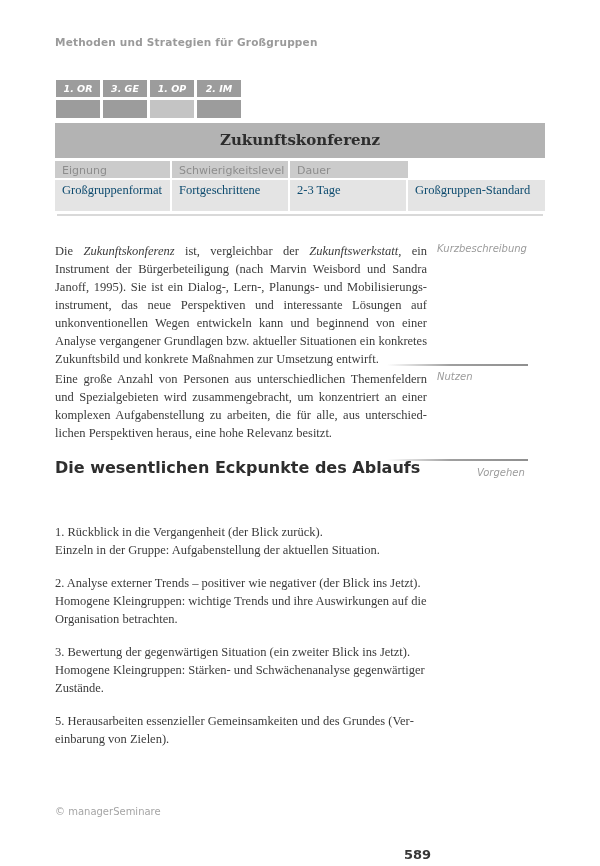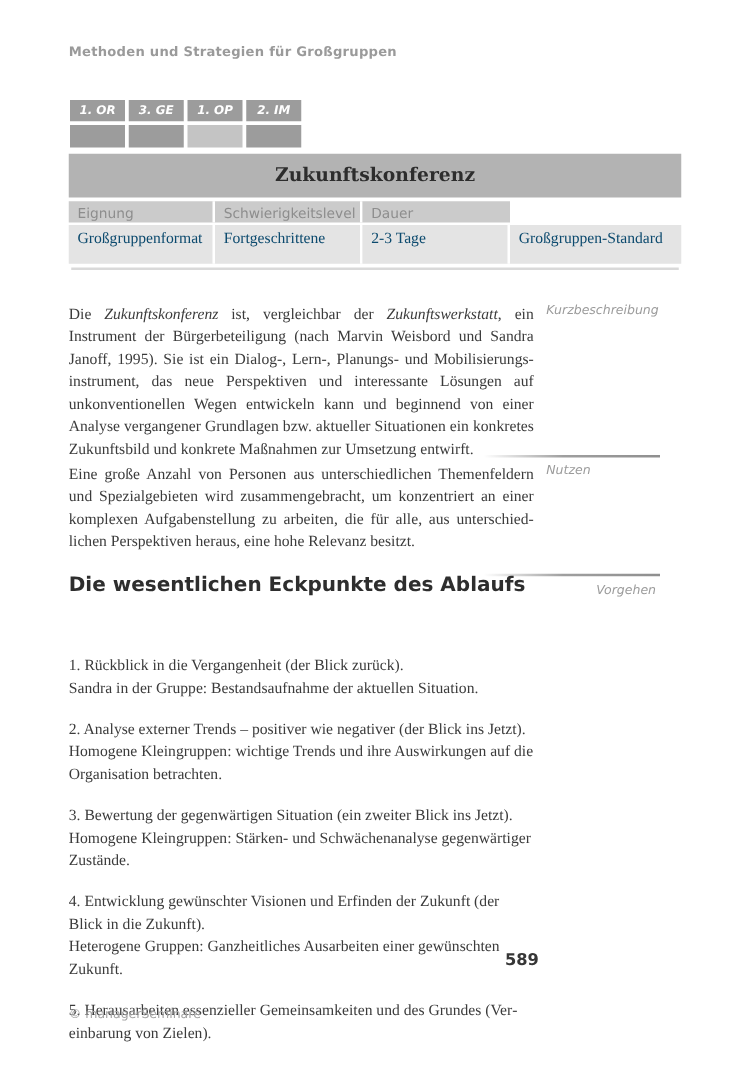--- a/index.html
+++ b/index.html
@@ -50,21 +50,21 @@
 
   .section-heading{position:absolute;left:55px;top:458px;
     font-family:"DejaVu Sans",sans-serif;font-size:16px;font-weight:bold;color:#2e2e2e;}
 
   .steps{position:absolute;left:55px;top:483px;width:374px;
     font-family:"Liberation Serif",serif;font-size:12.5px;line-height:18px;color:#3b3b3b;margin-top:40px;}
   .step{margin-bottom:15px;}
 
   .footer-copy{position:absolute;left:55px;top:806px;
     font-family:"DejaVu Sans",sans-serif;font-size:10px;color:#a5a5a5;}
-  .footer-page{position:absolute;left:404px;top:761px;
+  .footer-page{position:absolute;left:404px;top:847px;
     font-family:"DejaVu Sans",sans-serif;font-size:13px;font-weight:bold;color:#363636;}
 </style>
 </head>
 <body>
 
 <div class="page">
 
   <div class="running-header">Methoden und Strategien für Großgruppen</div>
 
   <div class="tabs-labels">
@@ -103,33 +103,29 @@
   <p class="para" id="para-nutzen">Eine große Anzahl von Personen aus unterschiedlichen Themenfeldern und Spezialgebieten wird zusammengebracht, um konzentriert an einer komplexen Aufgabenstellung zu arbeiten, die für alle, aus unterschied­lichen Perspektiven heraus, eine hohe Relevanz besitzt.</p>
   <div class="margin-label" id="label-nutzen">Nutzen</div>
 
   <div class="margin-rule" id="rule-vorgehen"></div>
   <div class="section-heading">Die wesentlichen Eckpunkte des Ablaufs</div>
   <div class="margin-label" id="label-vorgehen">Vorgehen</div>
 
   <div class="steps">
     <div class="step">
       <div>1. Rückblick in die Vergangenheit (der Blick zurück).</div>
-      <div>Sandra in der Gruppe: Bestandsaufnahme der aktuellen Situation.</div>
+      <div>Einzeln in der Gruppe: Aufgabenstellung der aktuellen Situation.</div>
     </div>
     <div class="step">
       <div>2. Analyse externer Trends – positiver wie negativer (der Blick ins Jetzt).</div>
       <div>Homogene Kleingruppen: wichtige Trends und ihre Auswirkungen auf die Organisation betrachten.</div>
     </div>
     <div class="step">
       <div>3. Bewertung der gegenwärtigen Situation (ein zweiter Blick ins Jetzt).</div>
       <div>Homogene Kleingruppen: Stärken- und Schwächenanalyse gegenwärti­ger Zustände.</div>
-    </div>
-    <div class="step">
-      <div>4. Entwicklung gewünschter Visionen und Erfinden der Zukunft (der Blick in die Zukunft).</div>
-      <div>Heterogene Gruppen: Ganzheitliches Ausarbeiten einer gewünschten Zukunft.</div>
     </div>
     <div class="step">
       <div>5. Herausarbeiten essenzieller Gemeinsamkeiten und des Grundes (Ver­einbarung von Zielen).</div>
       <div></div>
     </div>
   </div>
 
   <div class="footer-copy">© managerSeminare</div>
   <div class="footer-page">589</div>
 

